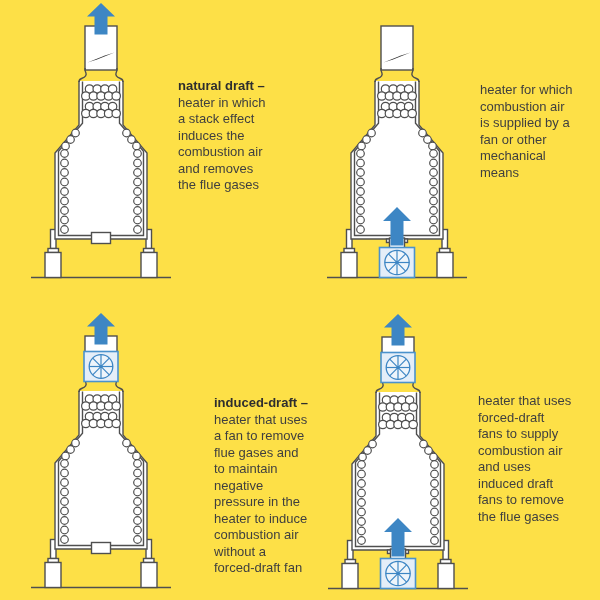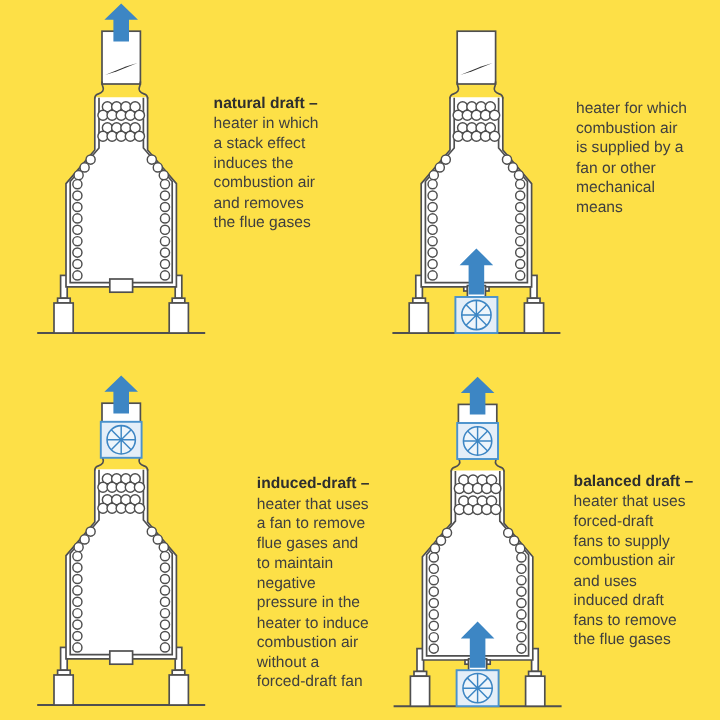--- a/index.html
+++ b/index.html
@@ -483,21 +483,20 @@
 flue gases and
 to maintain
 negative
 pressure in the
 heater to induce
 combustion air
 without a
 forced-draft fan</div>
   </div>
   <div class="caption cap3">
-    <span class="cap-title">balanced draft –</span>
     <div class="cap-body">heater that uses
 forced-draft
 fans to supply
 combustion air
 and uses
 induced draft
 fans to remove
 the flue gases</div>
   </div>
 </div>

